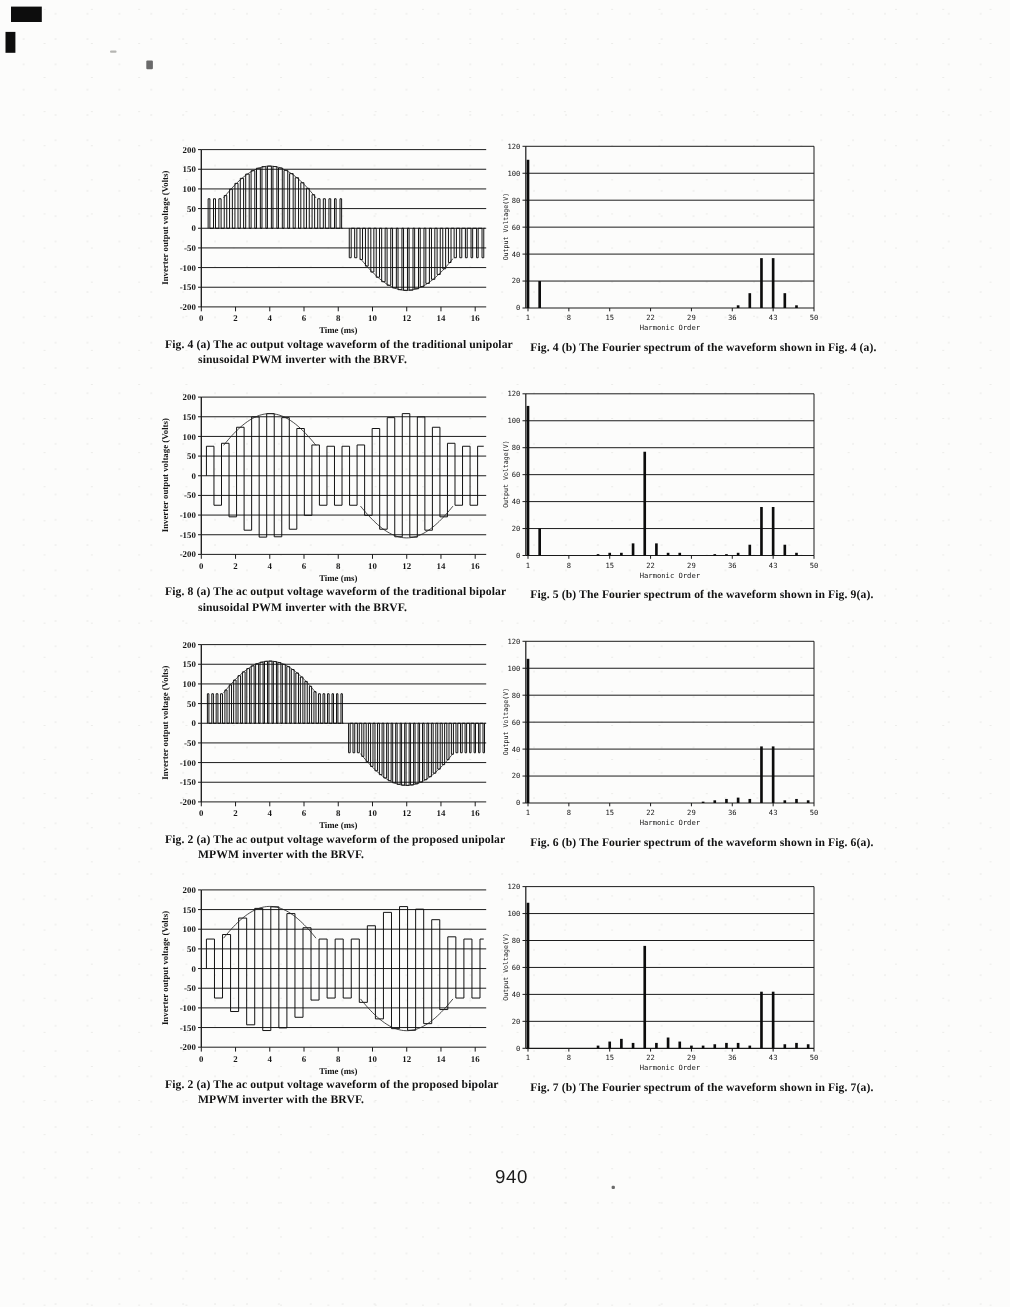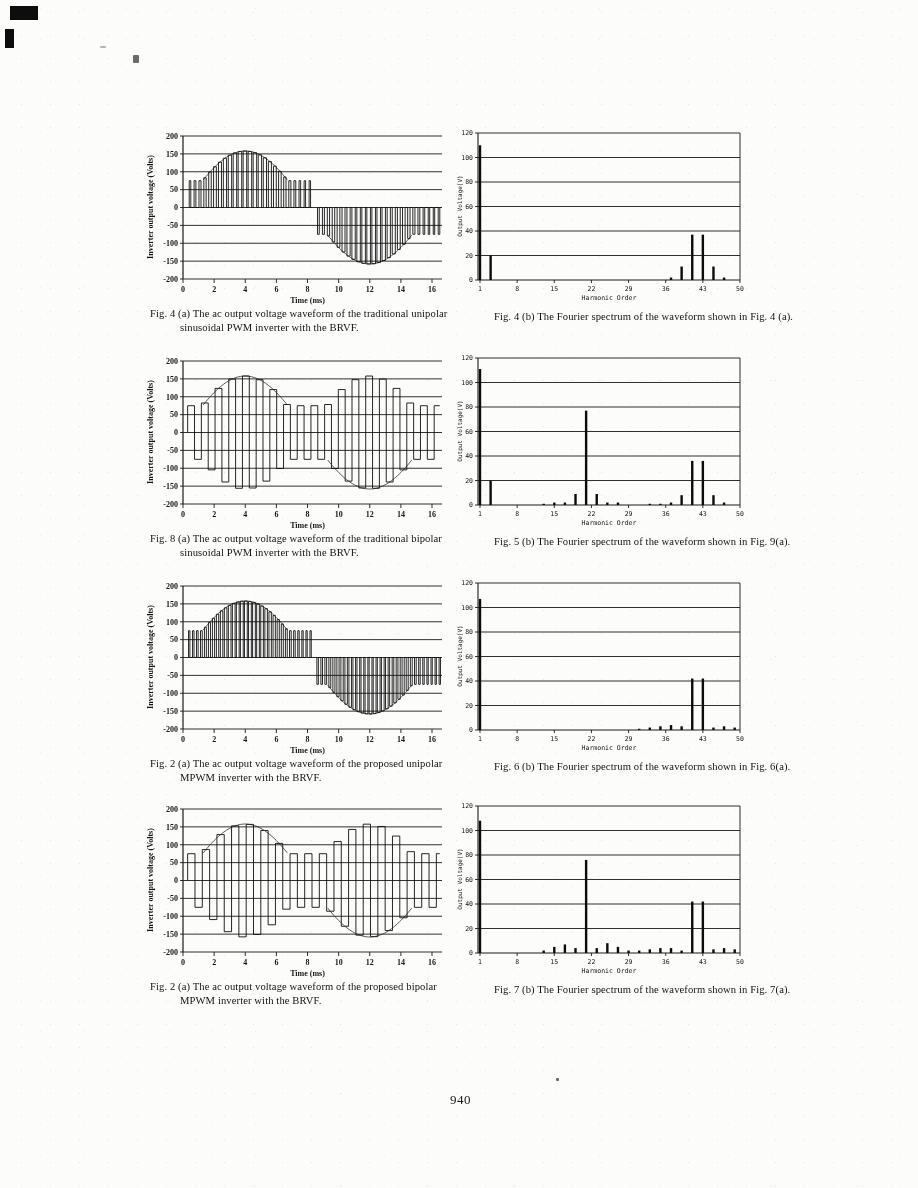--- a/index.html
+++ b/index.html
@@ -13,25 +13,25 @@
     background-position:7px 47px, 19px 55px;
     font-family:"Liberation Serif", serif;
     color:#141414;
   }
   .artifact{position:absolute;background:#0d0d0d;}
   .row{position:absolute;left:0;top:0;width:918px;height:225px;}
   svg{position:absolute;overflow:visible;}
   svg text{fill:#151515;}
   .wf-svg{left:140px;top:0;}
   .sp-svg{left:455px;top:-5px;}
-  .cap{position:absolute;font-size:10.6px;line-height:13.5px;letter-spacing:0.1px;color:#121212;white-space:nowrap;}
+  .cap{position:absolute;font-size:10.6px;line-height:13.5px;letter-spacing:0.1px;color:#121212;white-space:nowrap;font-weight:bold;}
   .capL{left:150px;top:182px;}
   .capL .l2{display:block;padding-left:30px;}
-  .capR{left:494px;top:185px;}
-  .pageno{position:absolute;left:450px;top:1092px;font-family:Liberation Serif, serif;font-size:13px;letter-spacing:0.5px;color:#1a1a1a;}
+  .capR{left:482px;top:185px;}
+  .pageno{position:absolute;left:450px;top:1060px;font-family:Liberation Sans, sans-serif;font-size:17px;letter-spacing:0.5px;color:#1a1a1a;}
   .speck{position:absolute;background:#6a6a6a;border-radius:1px;}
 </style>
 </head>
 <body>
 
 <div class="artifact" style="left:10px;top:6px;width:28px;height:14px;"></div>
 <div class="artifact" style="left:5px;top:29px;width:9px;height:19px;"></div>
 <div class="speck" style="left:133px;top:55px;width:6px;height:8px;"></div>
 <div class="speck" style="left:100px;top:46px;width:6px;height:2px;background:#b5b5b2;"></div>
 <div class="speck" style="left:556px;top:1078px;width:3px;height:3px;"></div>

